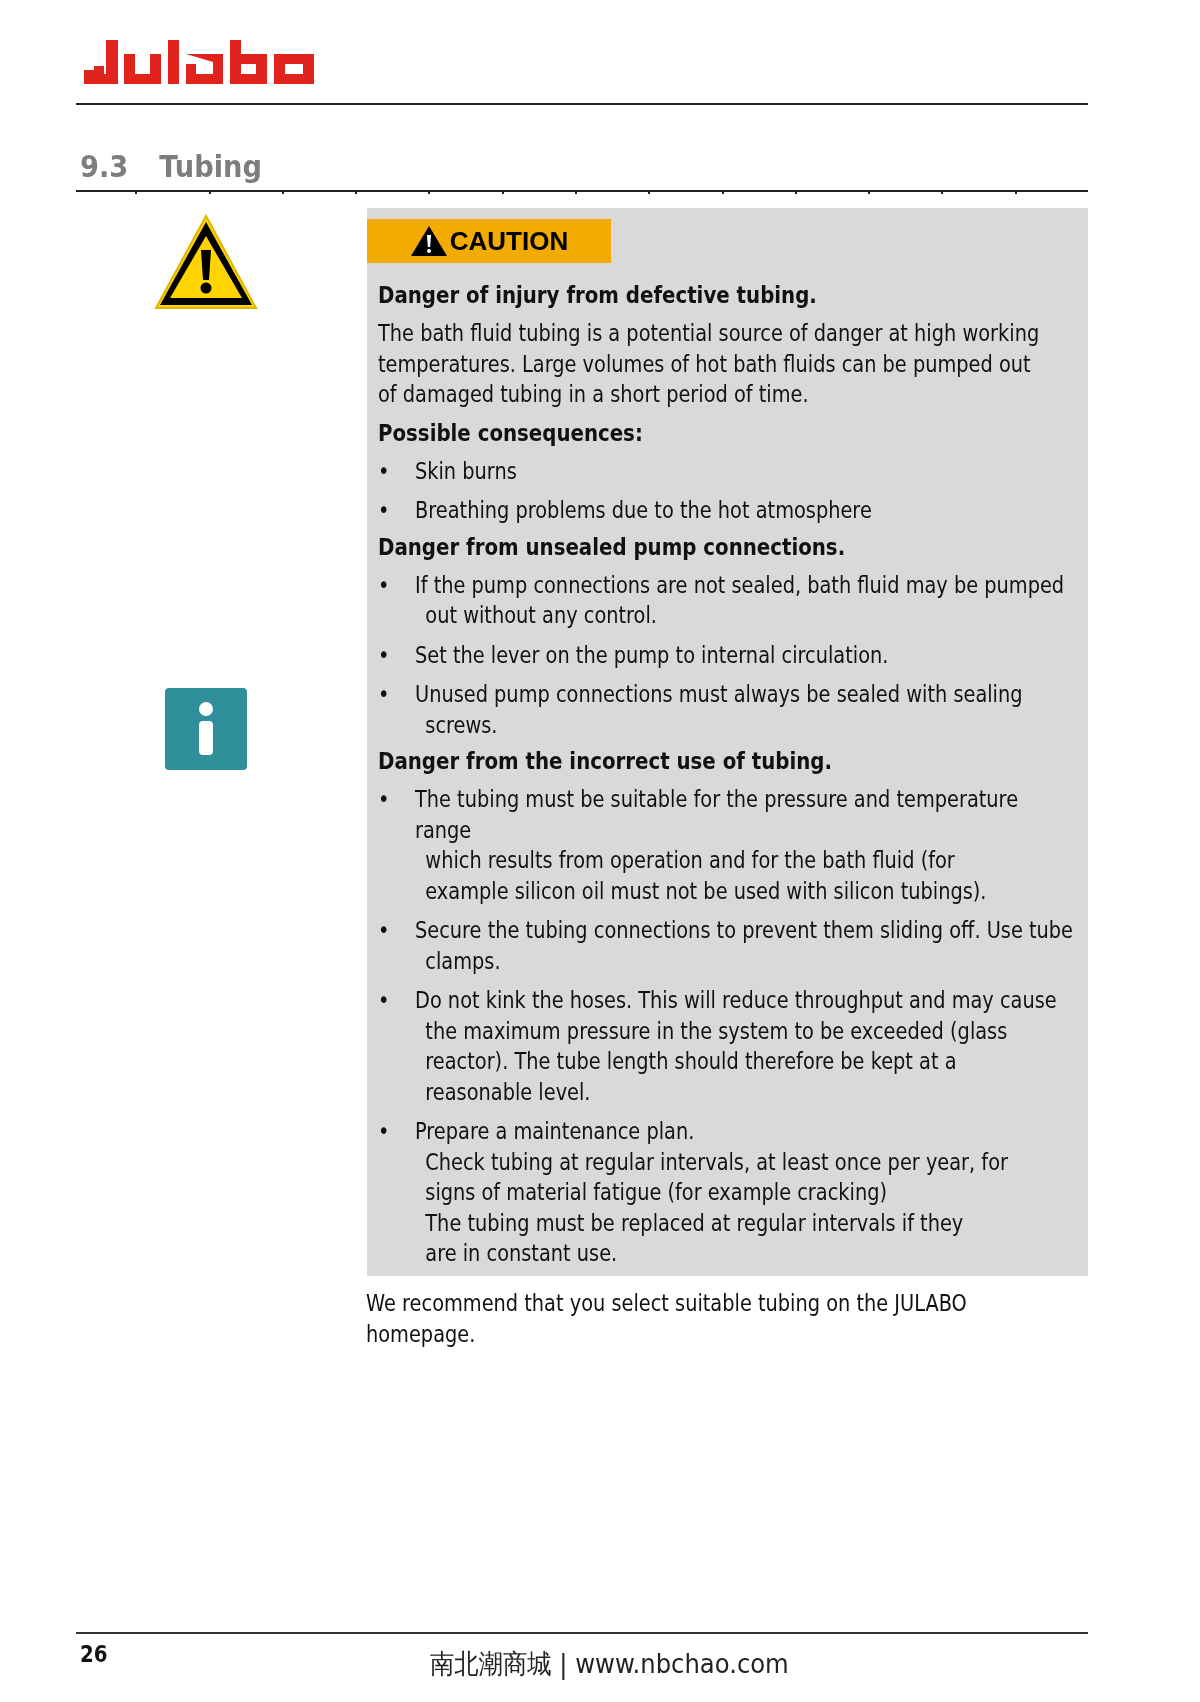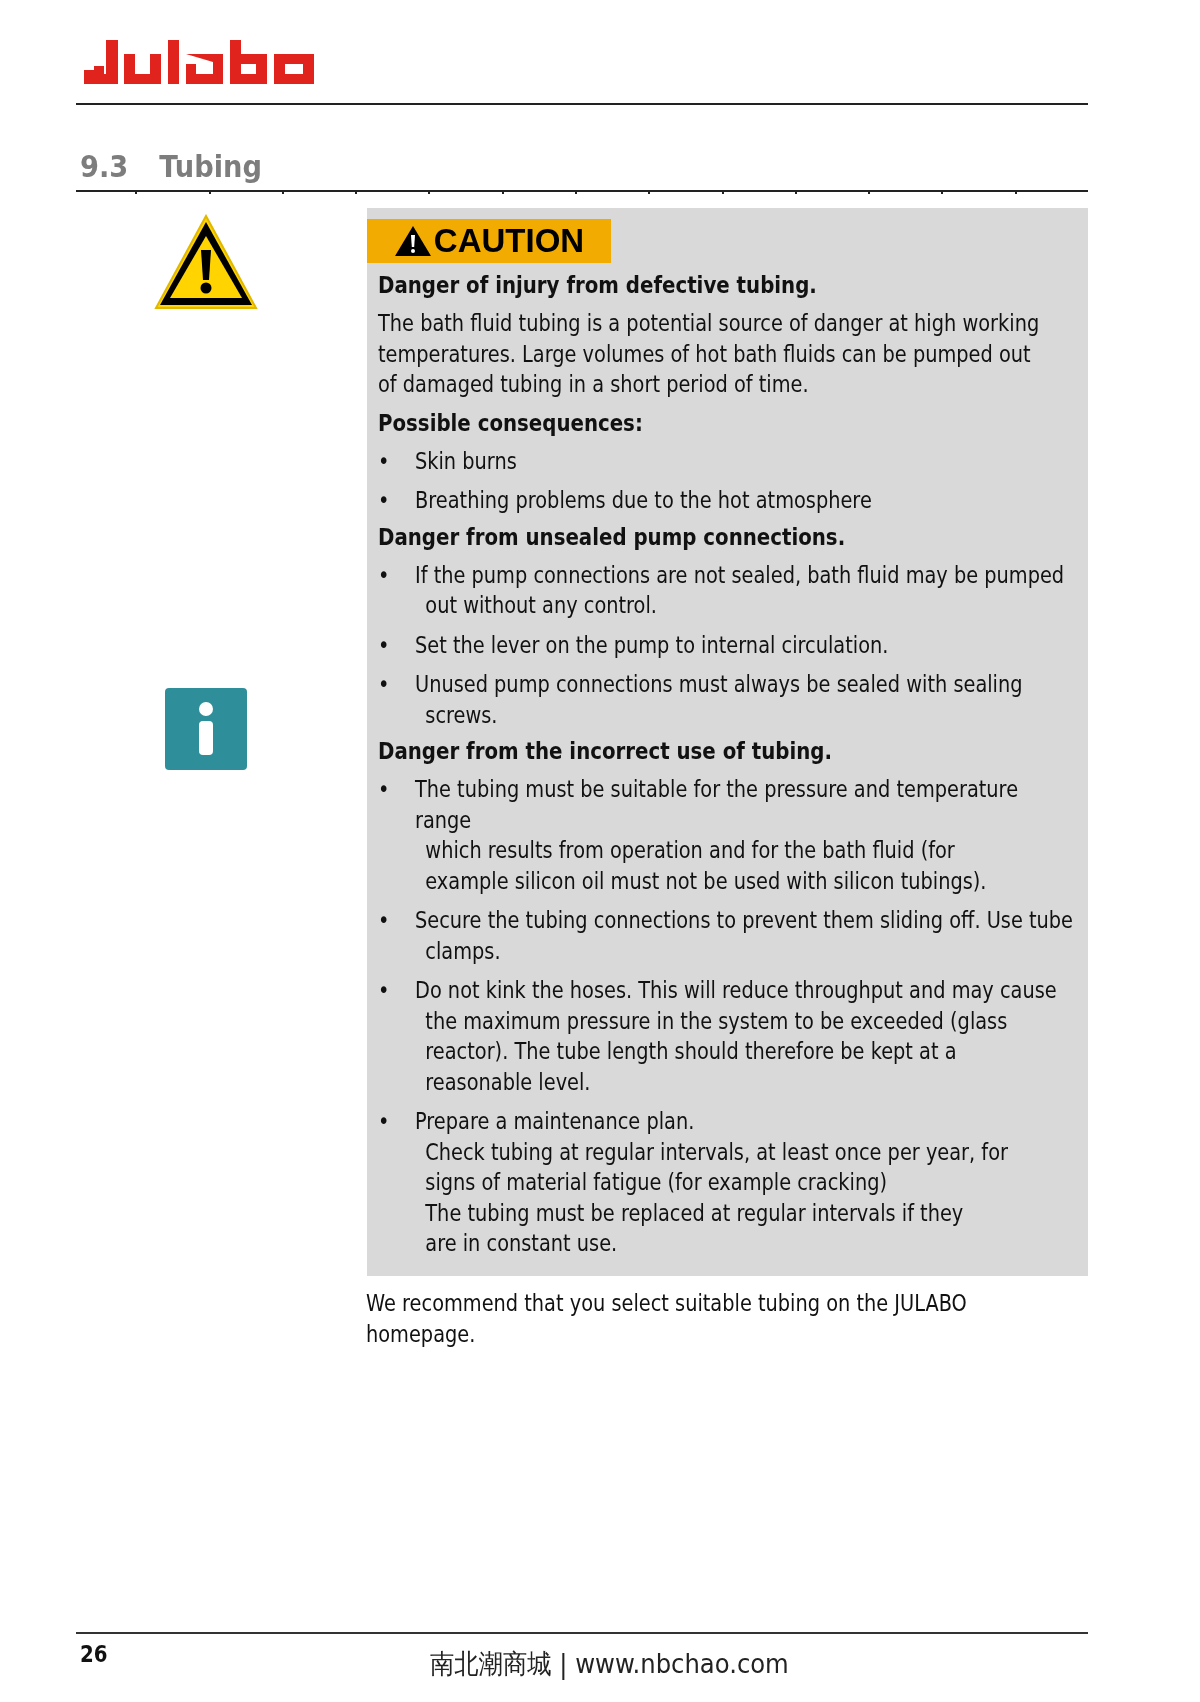--- a/index.html
+++ b/index.html
@@ -14,24 +14,24 @@
     .section-heading .num { display: inline-block; width: 90px; }
     .rule-heading { position: absolute; left: 76px; width: 1012px; top: 190px; height: 2px; background: #222; }
     .tick { position: absolute; top: 190px; width: 2px; height: 4px; background: #222; }
 
     .warning-icon { position: absolute; left: 154px; top: 214px; width: 104px; height: 96px; }
     .info-icon { position: absolute; left: 165px; top: 688px; width: 82px; height: 82px; }
 
     .caution-box { position: absolute; left: 367px; top: 208px; width: 721px; height: 1068px; background: #d9d9d9; }
     .caution-label { position: absolute; left: 0; top: 11px; width: 244px; height: 44px; background: #f2ab00;
                      display: flex; align-items: center; justify-content: center; }
-    .caution-label span.txt { font-family: "Liberation Sans", sans-serif; font-weight: bold; font-size: 33px; color: #000; letter-spacing: 0px; }
+    .caution-label span.txt { font-family: "Liberation Sans", sans-serif; font-weight: bold; font-size: 26px; color: #000; letter-spacing: 0px; }
     .caution-label svg { width: 38px; height: 32px; margin-right: 2px; }
 
-    .box-content { position: absolute; left: 11px; top: 62px; width: 700px; font-family: "DejaVu Sans", sans-serif; }
+    .box-content { position: absolute; left: 11px; top: 72px; width: 700px; font-family: "DejaVu Sans", sans-serif; }
     .box-content .cond { transform: scaleX(0.86); transform-origin: left top; width: 814px; }
     .h { font-weight: bold; font-size: 23px; line-height: 30px; margin: 0 0 8px 0; }
     .p { font-size: 22.5px; line-height: 30.5px; margin: 0 0 8px 0; }
     .li { position: relative; padding-left: 43px; font-size: 22.5px; line-height: 30.5px; margin: 0 0 9px 0; }
     .li .bullet { position: absolute; left: 0; top: 0; }
     .li .cont { padding-left: 12px; display: block; }
     .li .first { display: block; }
 
     .recommend { position: absolute; left: 366px; top: 1288px; font-family: "DejaVu Sans", sans-serif;
                  font-size: 22.5px; line-height: 30.5px; transform: scaleX(0.86); transform-origin: left top; width: 740px; }

